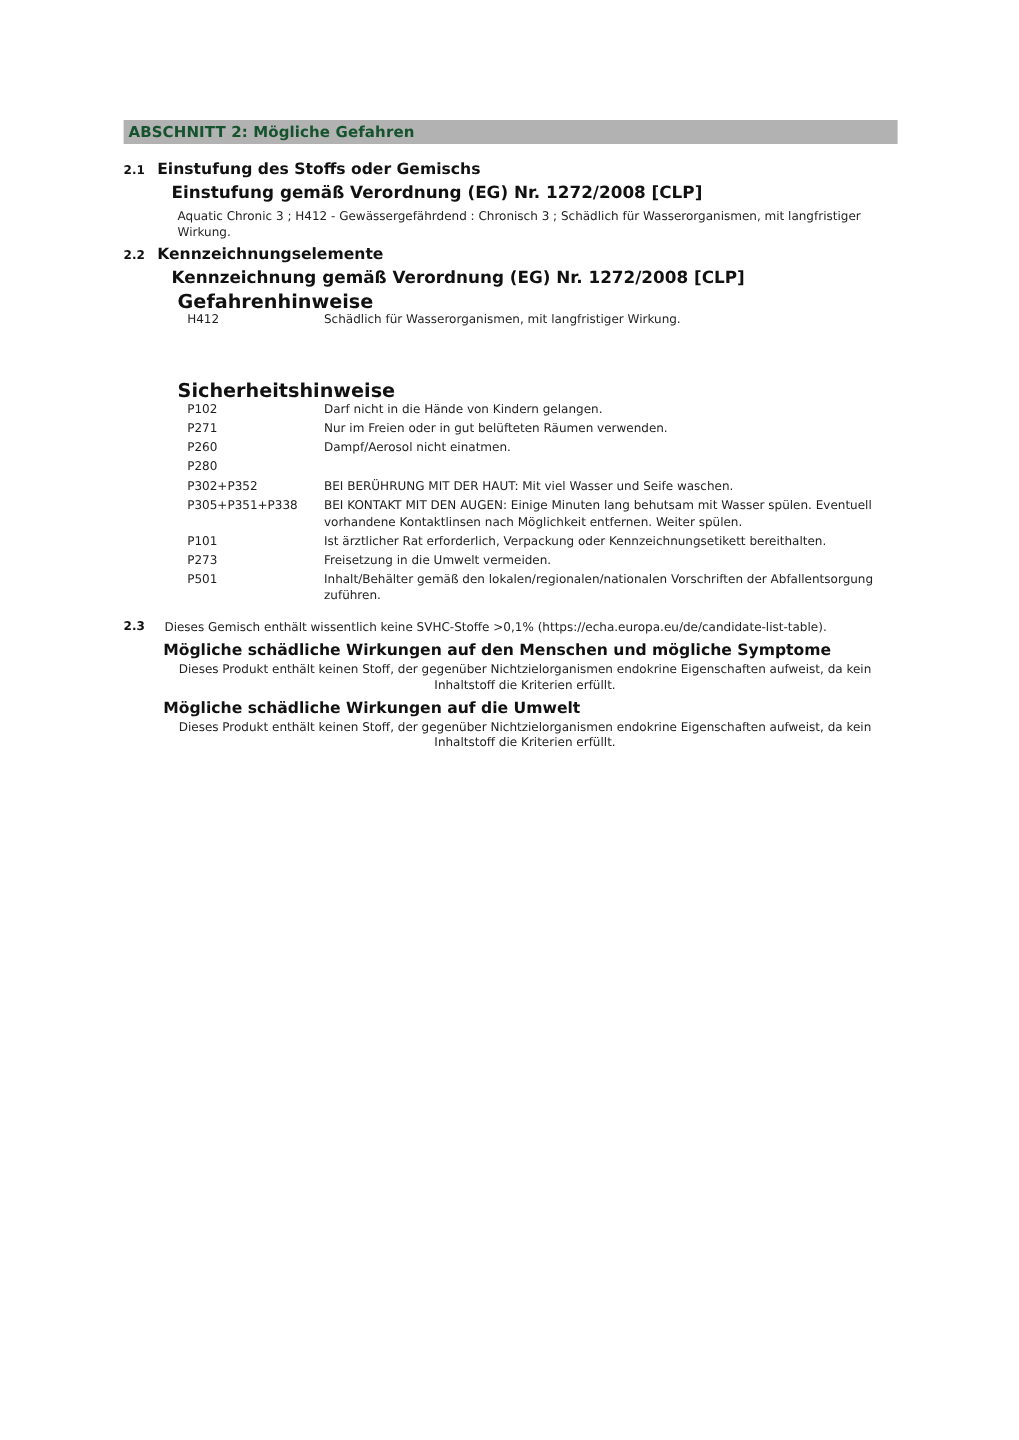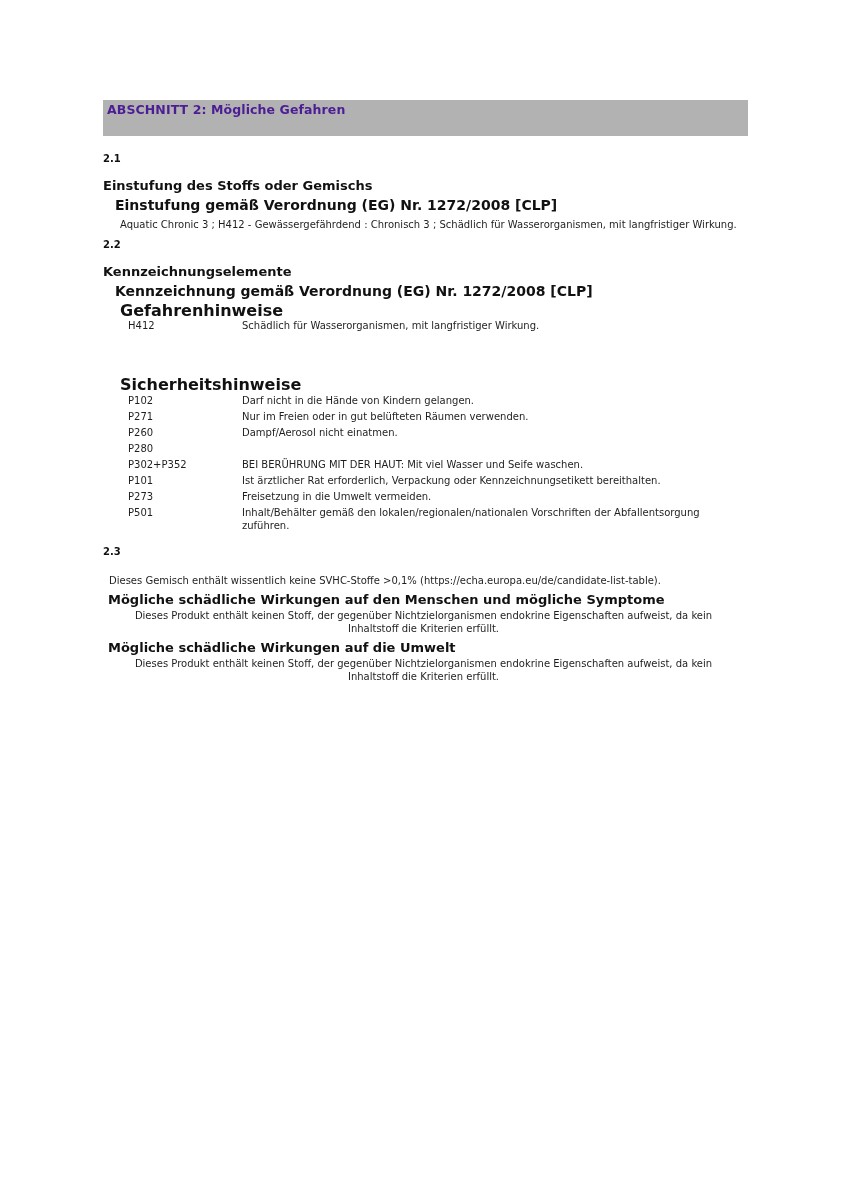--- a/index.html
+++ b/index.html
@@ -9,30 +9,30 @@
     width:849px; height:1200px;
     font-family:"DejaVu Sans","Liberation Sans",sans-serif;
     color:#1e1e1e;
     overflow:hidden;
   }
   .page { position:relative; width:849px; height:1200px; background:#fff; }
   .content { position:absolute; left:103px; top:100px; width:645px; }
 
   .header-bar {
     background:#b2b2b2;
-    height:36px;
+    height:20px;
     line-height:20px;
     padding-left:4px;
     font-size:12.5px;
     font-weight:bold;
-    color:#4c1d95;
+    color:#14532d;
     letter-spacing:0.1px;
   }
 
-  .section { display:flex;flex-direction:column; }
+  .section { display:flex; }
   .sec-2-1 { margin-top:14px; }
   .sec-2-2 { margin-top:4px; }
   .sec-2-3 { margin-top:8px; }
 
   .sec-num {
     flex:0 0 28px;
     width:28px;
     font-size:10px;
     font-weight:bold;
     color:#111;
@@ -128,20 +128,24 @@
             <div class="st-text">Dampf/Aerosol nicht einatmen.</div>
           </div>
           <div class="st-row">
             <div class="st-code">P280</div>
           </div>
           <div class="st-row">
             <div class="st-code">P302+P352</div>
             <div class="st-text">BEI BERÜHRUNG MIT DER HAUT: Mit viel Wasser und Seife waschen.</div>
           </div>
           <div class="st-row">
+            <div class="st-code">P305+P351+P338</div>
+            <div class="st-text">BEI KONTAKT MIT DEN AUGEN: Einige Minuten lang behutsam mit Wasser spülen. Eventuell vorhandene Kontaktlinsen nach Möglichkeit entfernen. Weiter spülen.</div>
+          </div>
+          <div class="st-row">
             <div class="st-code">P101</div>
             <div class="st-text">Ist ärztlicher Rat erforderlich, Verpackung oder Kennzeichnungsetikett bereithalten.</div>
           </div>
           <div class="st-row">
             <div class="st-code">P273</div>
             <div class="st-text">Freisetzung in die Umwelt vermeiden.</div>
           </div>
           <div class="st-row">
             <div class="st-code">P501</div>
             <div class="st-text">Inhalt/Behälter gemäß den lokalen/regionalen/nationalen Vorschriften der Abfallentsorgung zuführen.</div>

